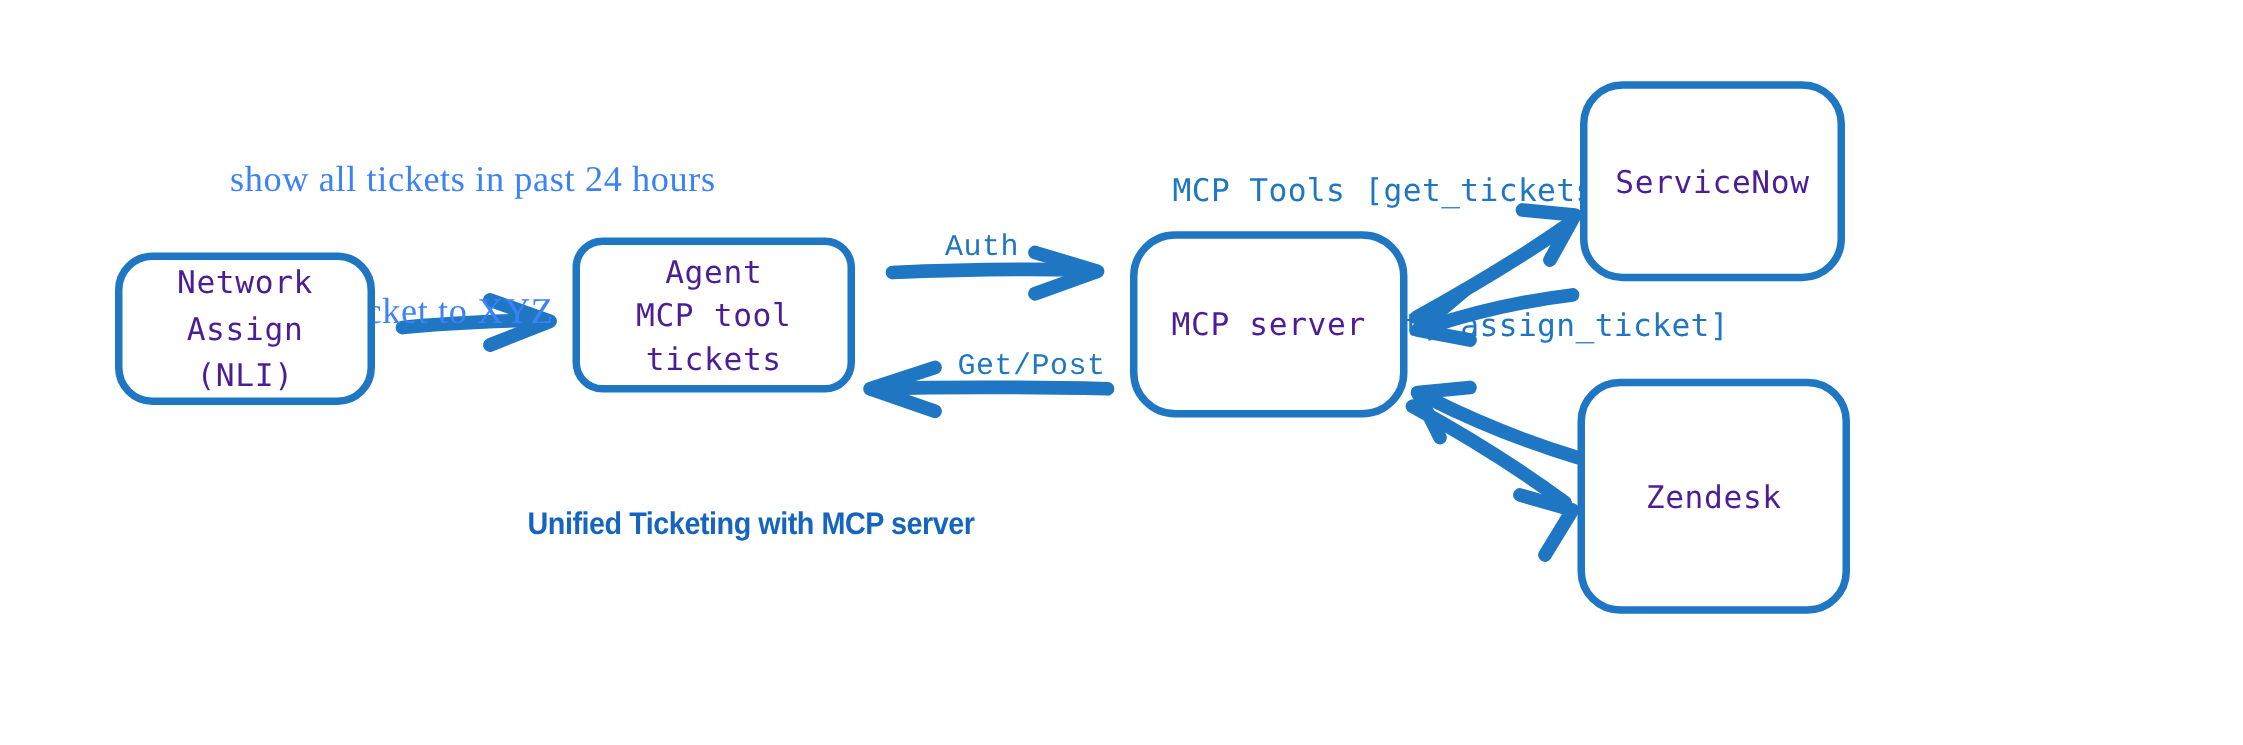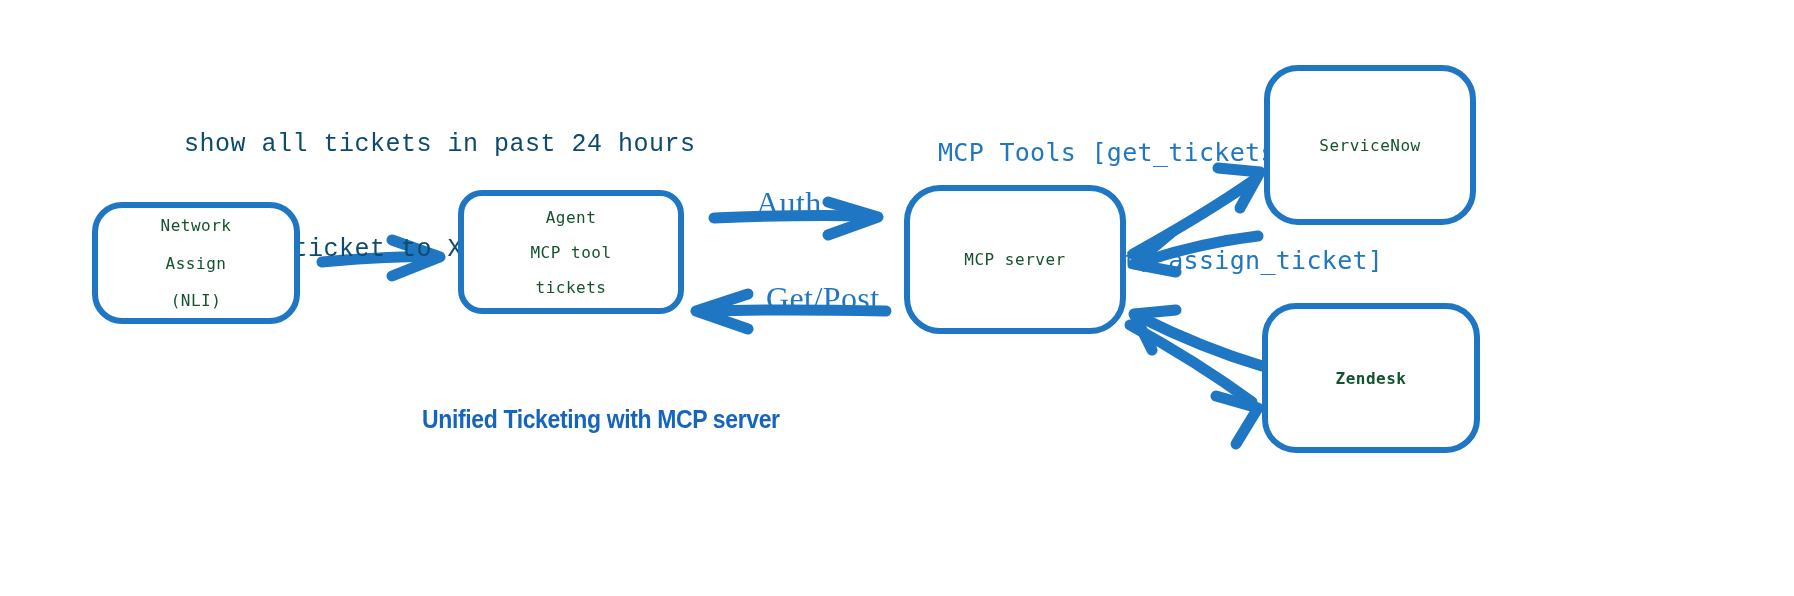--- a/index.html
+++ b/index.html
@@ -27,24 +27,24 @@
     left: 0; top: 0;
     width: 1794px;
     height: 596px;
   }
 
   
   .prompt-block {
     position: absolute;
     left: 184px;
     top: 57px;
-    font-family: Liberation Mono, monospace;
-    font-size: 25px;
+    font-family: Liberation Serif, serif;
+    font-size: 29px;
     line-height: 35px;
-    color: #0c4a6e;
+    color: #3b82f6;
     white-space: pre;
     letter-spacing: 0.5px;
   }
   .prompt-line { display: block; }
 
   .tools-block {
     position: absolute;
     left: 938px;
     top: 63px;
     font-family: "DejaVu Sans Mono", monospace;
@@ -59,23 +59,23 @@
   
   .node {
     position: absolute;
     box-sizing: border-box;
     border: 6px solid #1f76c2;
     background: #ffffff;
     display: flex;
     flex-direction: column;
     align-items: center;
     justify-content: center;
-    color: #14532d;
+    color: #4c1d95;
     font-family: "DejaVu Sans Mono", monospace;
-    font-size: 16px;
+    font-size: 25px;
     line-height: 35px;
     text-align: center;
     letter-spacing: 0.5px;
   }
   .node span { display: block; white-space: pre; }
 
   #node-copilot {
     left: 92px;  top: 202px;  width: 208px; height: 122px;
     border-radius: 30px;
     justify-content: space-between;
@@ -86,30 +86,29 @@
   }
   #node-mcp {
     left: 904px; top: 185px;  width: 222px; height: 149px;
     border-radius: 36px;
   }
   #node-servicenow {
     left: 1264px; top: 65px;  width: 212px; height: 160px;
     border-radius: 34px;
   }
   #node-zendesk {
-    left: 1262px; top: 303px; width: 218px; height: 150px;
+    left: 1262px; top: 303px; width: 218px; height: 188px;
     border-radius: 34px;
-    font-weight: bold;
   }
 
   
   .edge-label {
     position: absolute;
-    font-family: Liberation Serif, serif;
-    font-size: 32px;
+    font-family: Liberation Mono, monospace;
+    font-size: 24px;
     color: #1f76c2;
     white-space: pre;
     letter-spacing: 0.4px;
   }
   #label-auth     { left: 756px; top: 185px; }
   #label-getpost  { left: 766px; top: 280px; }
 
   
   #caption {
     position: absolute;

